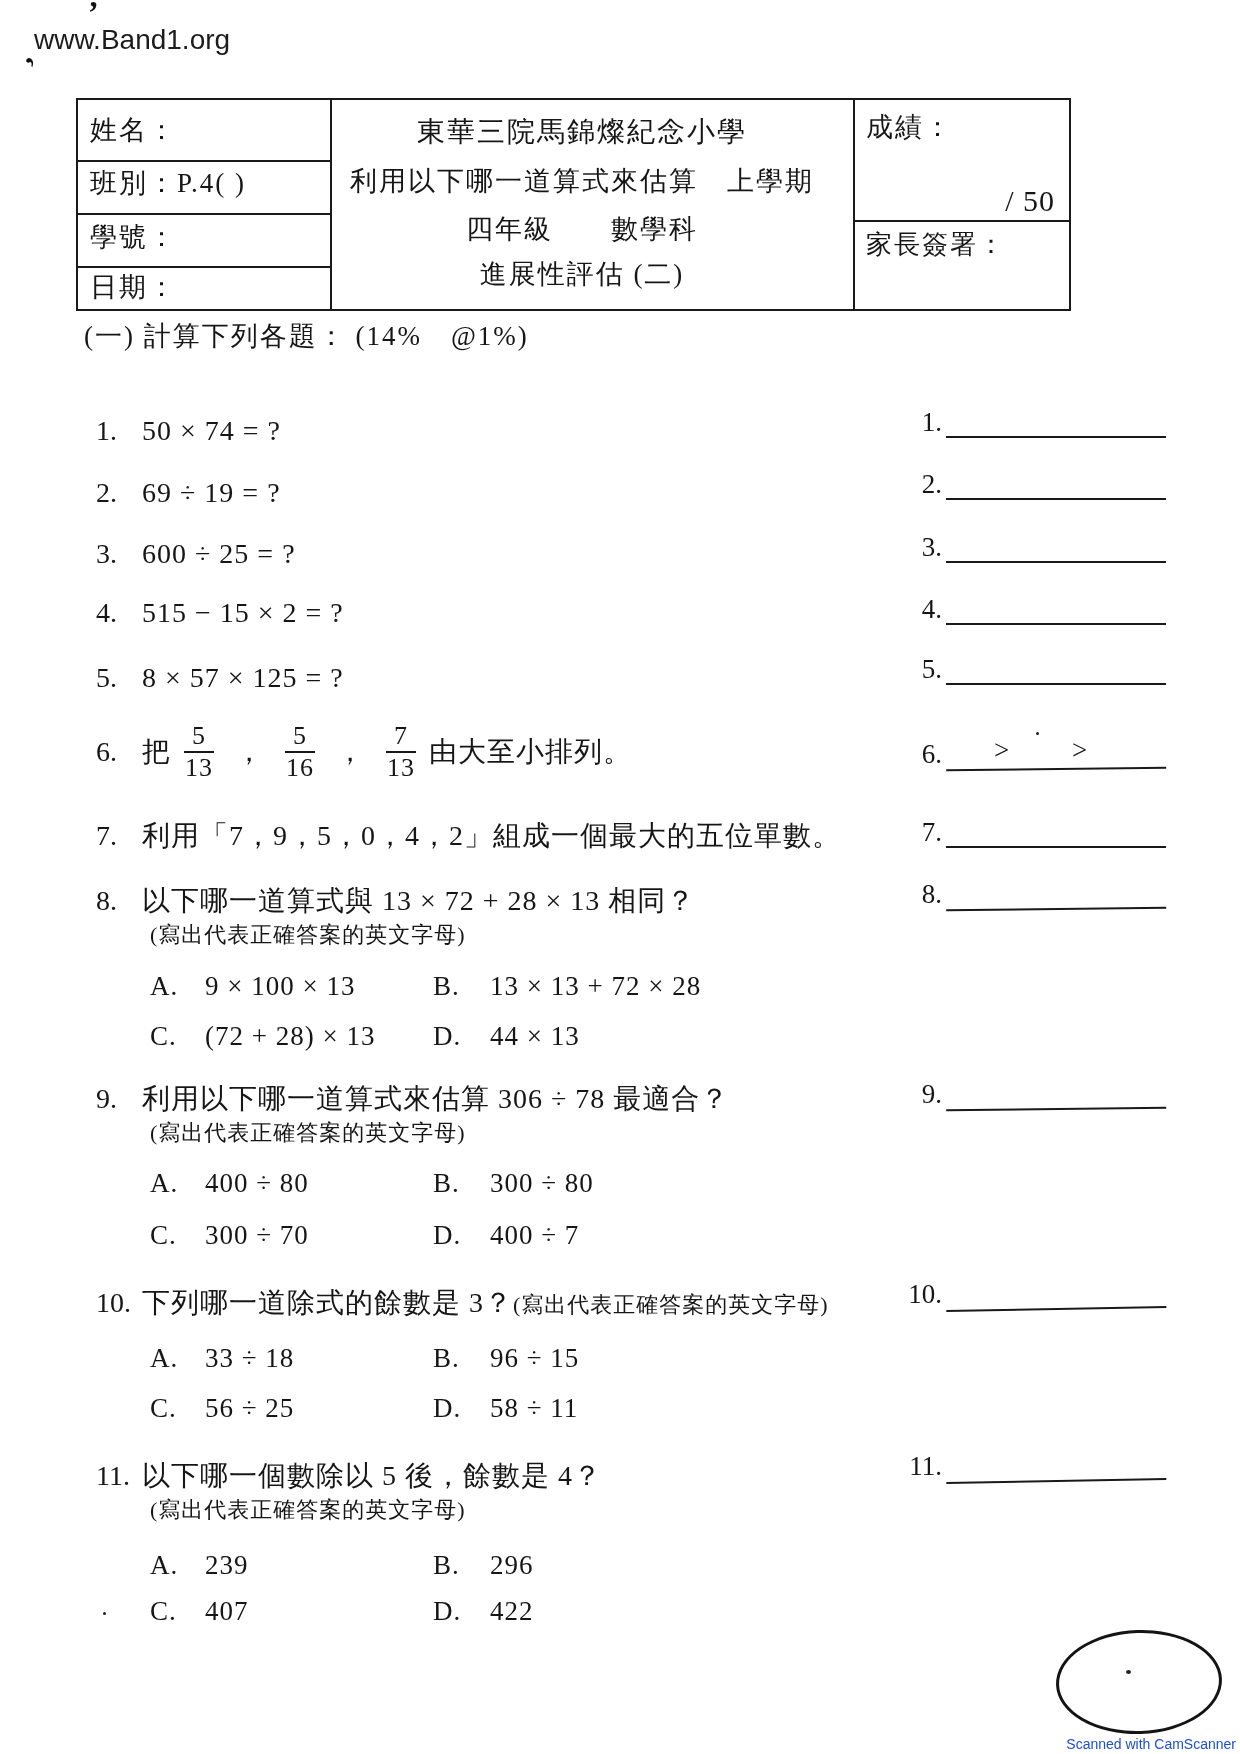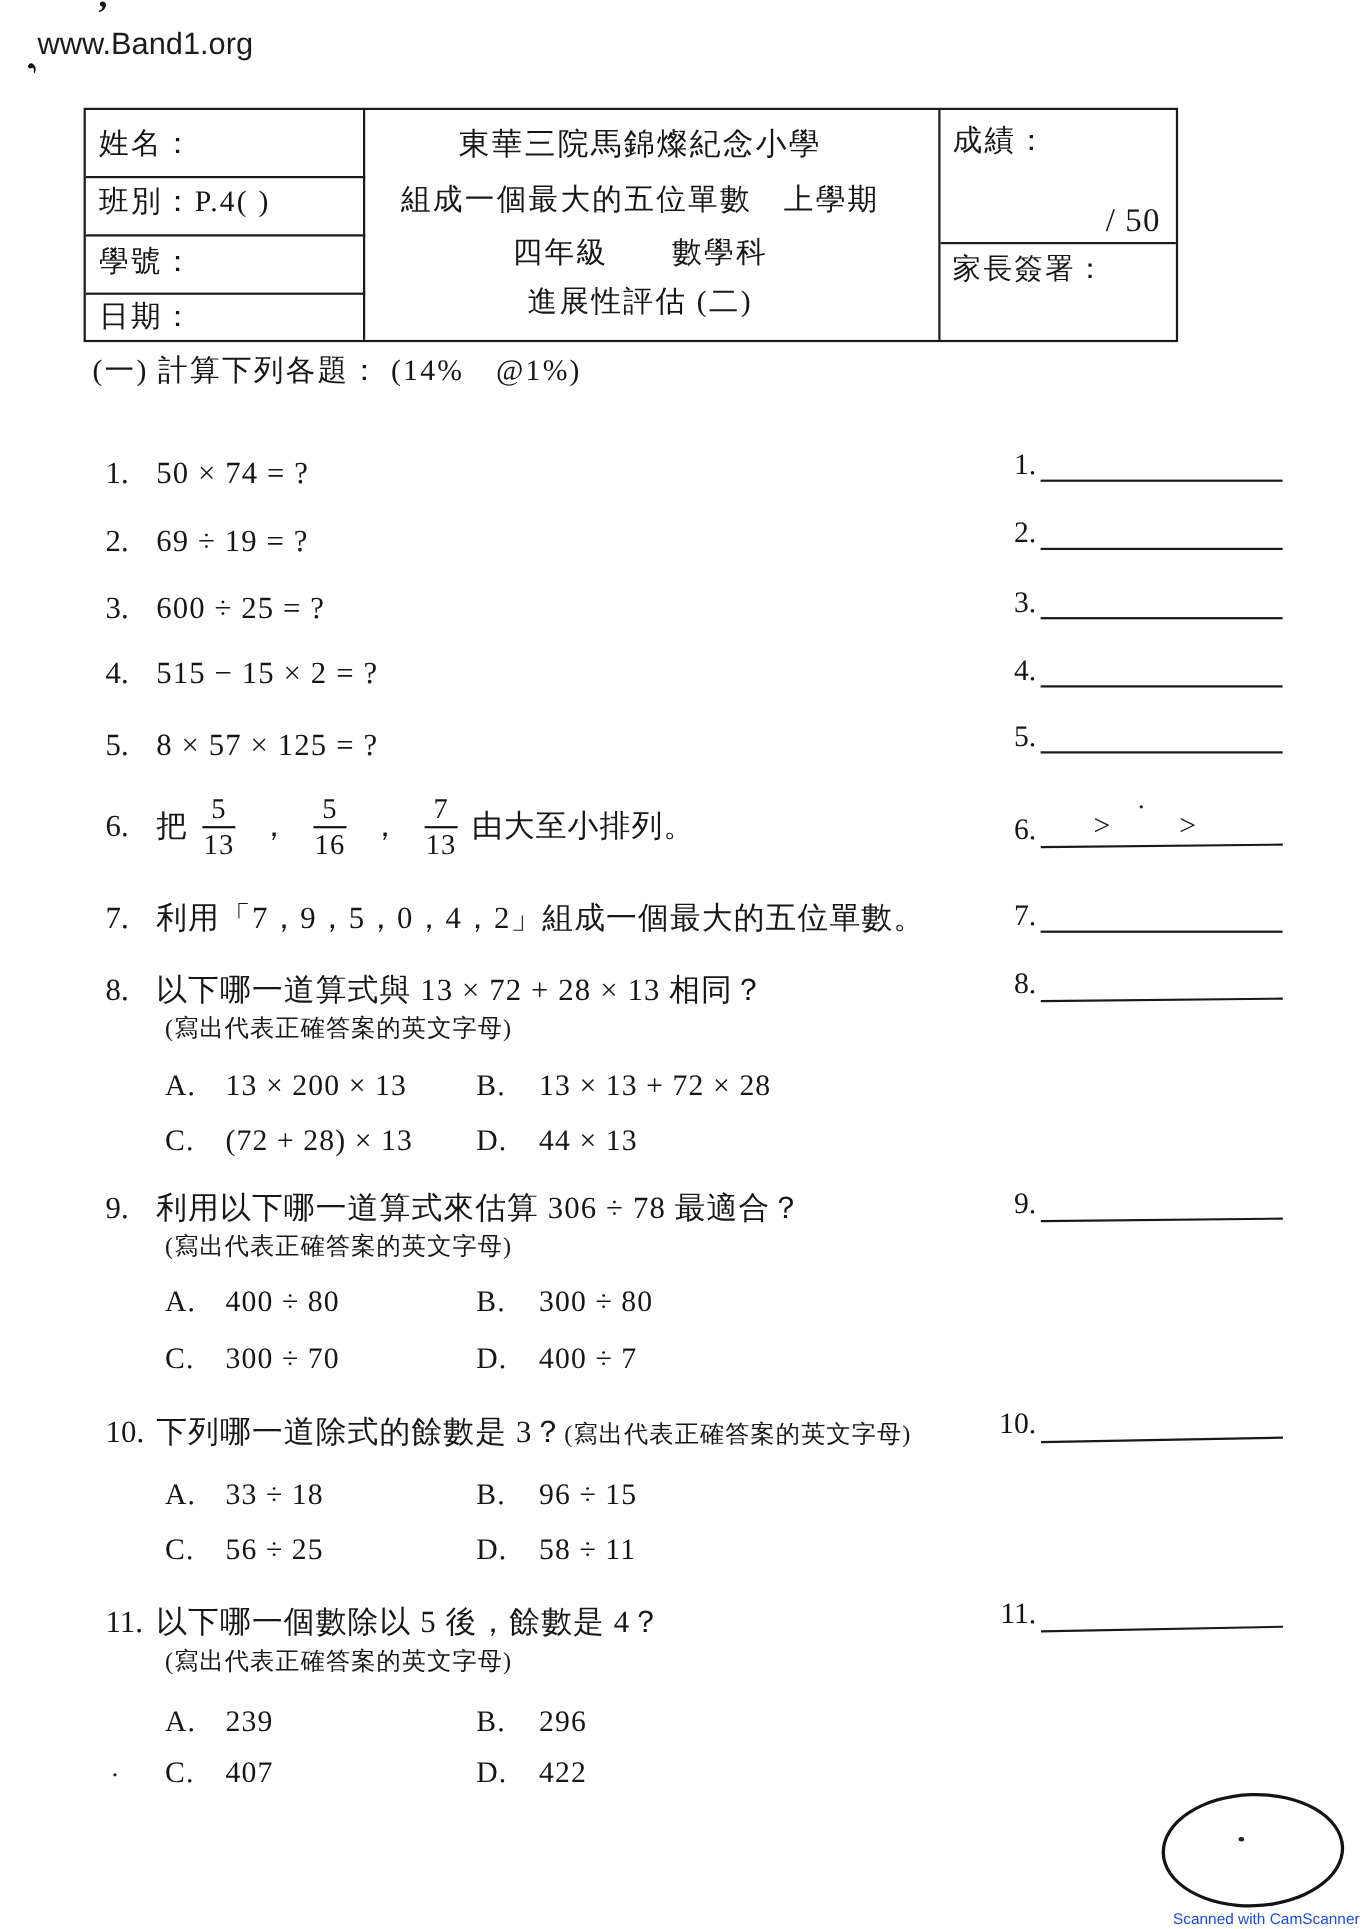--- a/index.html
+++ b/index.html
@@ -114,21 +114,21 @@
     <div class="hline hrow2"></div>
     <div class="hline hrow3"></div>
     <div class="hline hrow-right"></div>
 
     <div class="hcell lcell lc1">姓名：</div>
     <div class="hcell lcell lc2">班別：P.4(      )</div>
     <div class="hcell lcell lc3">學號：</div>
     <div class="hcell lcell lc4">日期：</div>
 
     <div class="hcell ccell cc1">東華三院馬錦燦紀念小學</div>
-    <div class="hcell ccell cc2">組成一個最大的五位單數　上學期</div>
+    <div class="hcell ccell cc2">利用以下哪一道算式來估算　上學期</div>
     <div class="hcell ccell cc3">四年級　　數學科</div>
     <div class="hcell ccell cc4">進展性評估 (二)</div>
 
     <div class="hcell score-label">成績：</div>
     <div class="score-total">/ 50</div>
     <div class="hcell parent-label">家長簽署：</div>
   </div>
 
   <div class="section-heading">(一) 計算下列各題：  (14%　@1%)</div>
 
@@ -180,21 +180,21 @@
     <span class="txt">利用「7，9，5，0，4，2」組成一個最大的五位單數。</span>
   </div>
 
   <div class="q" style="top:883px;">
     <span class="no">8.</span>
     <span class="txt">以下哪一道算式與 13 × 72 + 28 × 13 相同？</span>
   </div>
   <div class="q-note" style="top:921px;">(寫出代表正確答案的英文字母)</div>
   <div class="optrow" style="top:969px;">
     <span>A.</span>
-    <span>13 × 200 × 13</span>
+    <span>9 × 100 × 13</span>
     <span>B.</span>
     <span>13 × 13 + 72 × 28</span>
   </div>
   <div class="optrow" style="top:1019px;">
     <span>C.</span>
     <span>(72 + 28) × 13</span>
     <span>D.</span>
     <span>44 × 13</span>
   </div>
 

